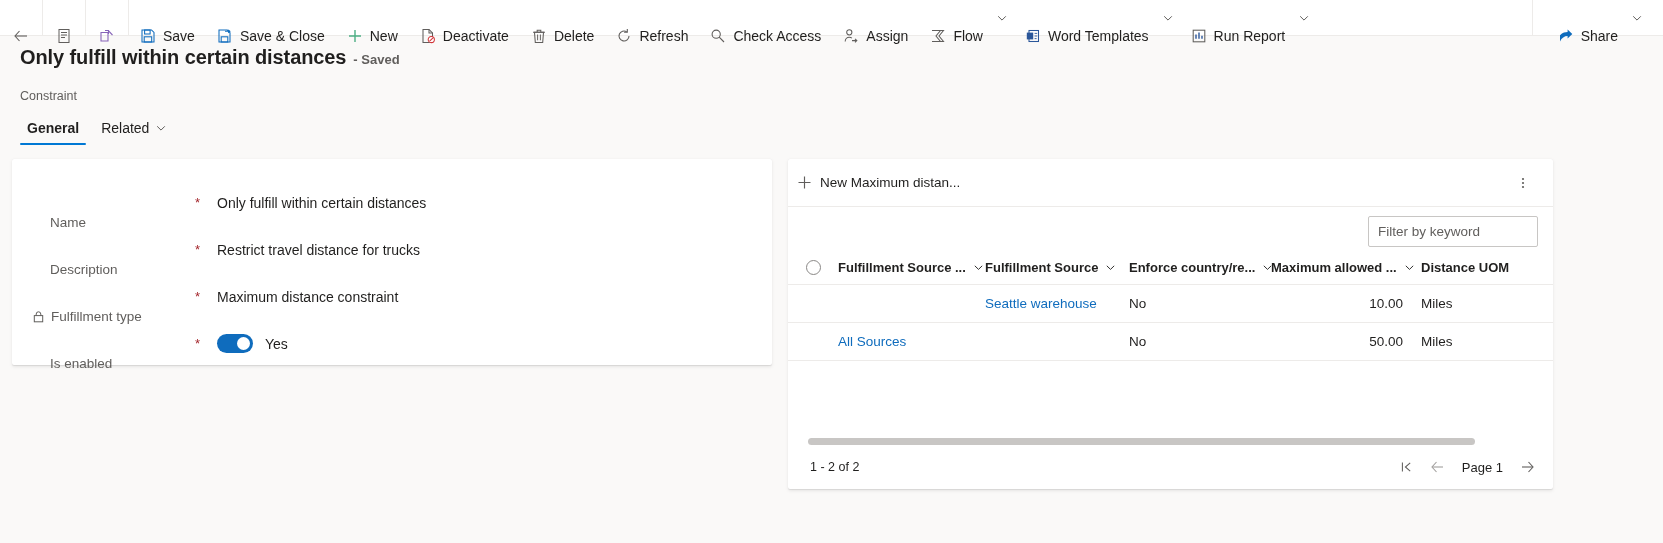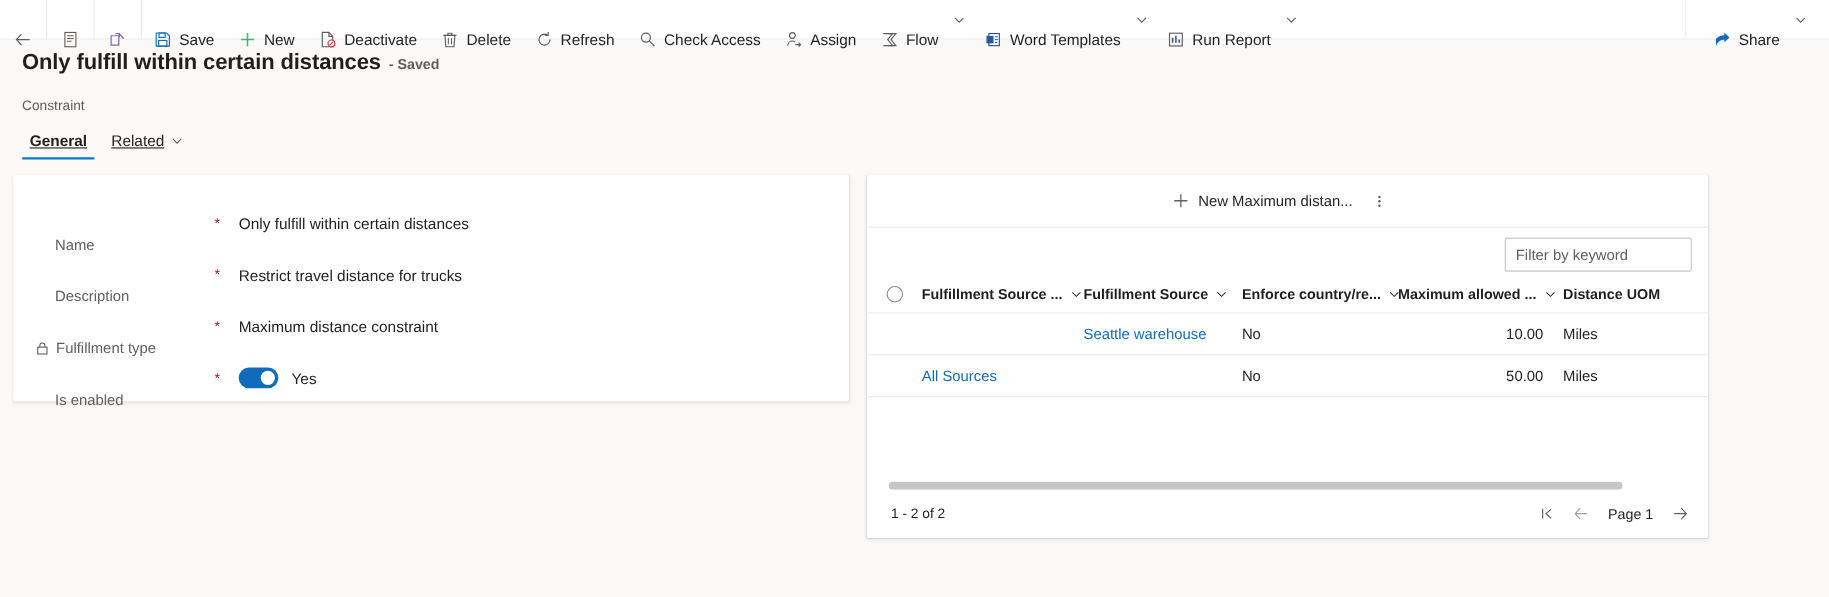--- a/index.html
+++ b/index.html
@@ -42,21 +42,21 @@
   
   .pagehead { padding: 10px 0 0 20px; }
   .title-row { display: flex; align-items: baseline; gap: 7px; }
   .title { font-size: 20px; font-weight: 600; color: #201f1e; letter-spacing: -0.1px; }
   .saved { font-size: 13px; color: #605e5c; font-weight: bold; }
   .subtitle { font-size: 12.5px; color: #605e5c; margin-top: 20px; }
 
   .tabs { display: flex; align-items: flex-end; gap: 8px; margin-top: 13px; }
   .tab {
     font-size: 14px; padding: 4px 7px 9px 7px; color: #201f1e; cursor: pointer;
-    position: relative; display: flex; align-items: center; gap: 6px; text-decoration: underline;
+    position: relative; display: flex; align-items: center; gap: 6px;
   }
   .tab.active { font-weight: 600; }
   .tab.active::after {
     content: ""; position: absolute; left: 0; right: 0; bottom: 0;
     height: 2.5px; background: #0078d4; border-radius: 2px;
   }
 
   
   .body { display: flex; gap: 16px; padding: 14px 16px 0 12px; align-items: flex-start; }
 
@@ -77,21 +77,21 @@
   .toggle {
     width: 36px; height: 19px; border-radius: 10px; background: #0f6cbd;
     display: flex; align-items: center; justify-content: flex-end;
     padding: 0 3px; cursor: pointer;
   }
   .toggle .knob { width: 13px; height: 13px; border-radius: 50%; background: #ffffff; }
   .toggle-text { font-size: 14px; color: #201f1e; }
 
   
   .grid-card { width: 765px; height: 330px; display: flex; flex-direction: column; }
-  .grid-cmd { height: 48px; display: flex; align-items: center; justify-content: center;
+  .grid-cmd { height: 48px; display: flex; align-items: center; justify-content: space-between;
               padding: 0 14px 0 0; border-bottom: 1px solid #edebe9; }
   .grid-cmd-btn { display: flex; align-items: center; gap: 8px; font-size: 13.5px;
                   color: #201f1e; padding: 5px 8px; cursor: pointer; white-space: nowrap; }
   .overflow-btn { padding: 4px 9px; cursor: pointer; display: flex; align-items: center; }
 
   .filter-row { display: flex; justify-content: flex-end; padding: 9px 15px 6px 0; }
   .filter-box {
     width: 170px; height: 31px; border: 1px solid #c8c6c4; border-radius: 2px;
     font-size: 13.5px; padding: 0 9px; color: #201f1e; outline: none;
     background: #ffffff; font-family: "Liberation Sans", sans-serif;
@@ -164,20 +164,30 @@
       <span class="ico">
         <svg width="16" height="16" viewBox="0 0 16 16">
             <path d="M2 2h9.5L14 4.5V14H2z" fill="none" stroke="#0f6cbd" stroke-width="1.05"></path>
             <rect x="4.6" y="2" width="5.5" height="4" fill="none" stroke="#0f6cbd" stroke-width="1.05"></rect>
             <rect x="4.2" y="8.8" width="7.5" height="5.2" fill="none" stroke="#0f6cbd" stroke-width="1.05"></rect>
           </svg>
       </span>
       <span class="cb-label">Save</span>
     </div>
 
+    <div class="cb-btn">
+      <span class="ico">
+        <svg width="16" height="16" viewBox="0 0 16 16">
+            <path d="M2 2h8.3L13 4.6V14H2z" fill="none" stroke="#0f6cbd" stroke-width="1.05"></path>
+            <rect x="4.2" y="8.8" width="6.6" height="5.2" fill="none" stroke="#0f6cbd" stroke-width="1.05"></rect>
+            <path d="M8 3.3h4.8M11.2 1.8l1.7 1.5-1.7 1.5" fill="none" stroke="#0f6cbd" stroke-width="1.05"></path>
+          </svg>
+      </span>
+      <span class="cb-label">Save &amp; Close</span>
+    </div>
 
     <div class="cb-btn">
       <span class="ico">
         <svg width="16" height="16" viewBox="0 0 16 16">
             <path d="M8 2v12M2 8h12" stroke="#4caf84" stroke-width="1.4"></path>
           </svg>
       </span>
       <span class="cb-label">New</span>
     </div>
 

